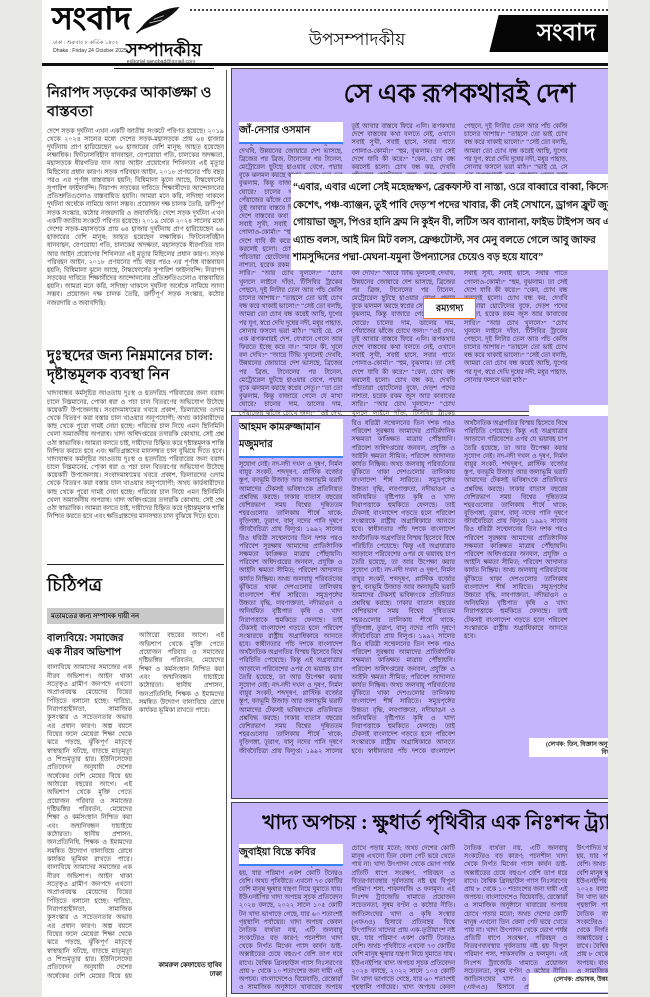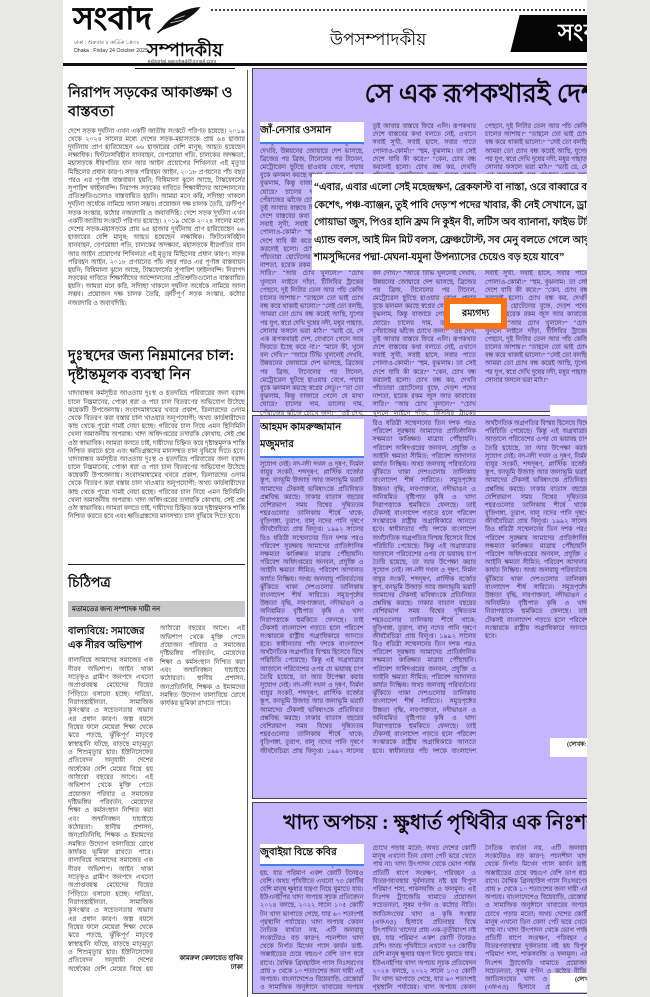--- a/index.html
+++ b/index.html
@@ -1,19 +1,19 @@
 <!DOCTYPE html>
 <html lang="bn"><head>
 <meta charset="utf-8">
 <style>
   * { margin:0; padding:0; box-sizing:border-box; }
   html,body { background:#e8e8e4; }
   body { font-family:"Liberation Serif", serif; }
   .page {
-    position:relative; width:524px; height:997px; margin:0 auto;
+    position:relative; width:566px; height:997px; margin:0 auto;
     background:#fefefe; color:#1a1a1a; overflow:hidden;
   }
   
   .dotted-top { position:absolute; left:148px; top:9px; width:498px; border-top:2px dotted #444; }
   .masthead { position:absolute; left:10px; top:3px; }
   .logo-row { display:flex; align-items:flex-start; gap:4px; }
   .logo-text { font-size:31px; font-weight:bold; letter-spacing:1px; line-height:1.05; color:#0a0a0a;
                text-shadow:0.6px 0 #0a0a0a; }
   .quill { width:46px; height:30px; margin-top:2px; }
   .dateline { position:absolute; left:11px; top:39px; font-size:5.2px; line-height:1.5; color:#333;
@@ -30,21 +30,21 @@
   .page-num { position:absolute; left:608px; top:13px; font-size:30px; font-weight:bold; color:#0a0a0a; }
   .rule-thick { position:absolute; left:0; top:63px; width:650px; height:3px; background:#111; }
   
   .left-col { position:absolute; left:5px; top:74px; width:177px; }
   .ed-title { font-size:14.5px; font-weight:bold; line-height:1.3; color:#0a0a0a;margin-top:9px; }
   .ed-body { margin-top:6px; font-size:6.4px; line-height:1.28; text-align:justify; color:#2d2d2d; overflow:hidden; }
   .ed-body.h1 { height:203px; }
   .ed-body.h2 { height:160px; margin-bottom:0; }
   .ed2 { margin-top:16px; }
   .letters { margin-top:15px; border-top:1.5px solid #222; padding-top:6px; }
-  .letters-title { font-size:14px; font-weight:bold; color:#0a0a0a; margin-bottom:6px; }
+  .letters-title { font-size:18px; font-weight:bold; color:#0a0a0a; margin-bottom:6px; }
   .disclaimer { background:#c9c9c9; color:#1a1a1a; font-size:6.8px; font-weight:bold; padding:2px 4px; margin-bottom:7px;
                 font-family:"Liberation Sans", sans-serif; }
   .letter-cols { position:relative; column-count:2; column-gap:7px; column-fill:auto; height:352px; overflow:hidden; }
   .letter-title { font-size:10px; font-weight:bold; line-height:1.35; margin-bottom:5px; color:#0a0a0a; }
   .letter-body { font-size:6.4px; line-height:1.3; text-align:justify; color:#2d2d2d; }
   .letter-sign { position:absolute; right:2px; bottom:4px; background:#fefefe; text-align:right;
                  font-size:6.6px; font-weight:bold; line-height:1.5; padding:2px 0 0 6px; color:#111; }
   
   .v-divider { position:absolute; left:184px; top:70px; width:1px; height:927px; background:#555; }
   .main-col { position:absolute; left:189px; top:68px; width:457px; }
@@ -58,21 +58,21 @@
   .h-a3 { font-size:20px; margin:1px 0 4px; }
   .body-wrap { position:relative; overflow:hidden; }
   .bw1 { height:296px; } .bw2 { height:340px; } .bw3 { height:150px; }
   .cols4 { column-count:4; column-gap:9px; column-fill:auto; height:100%;
            font-size:6.4px; line-height:1.28; text-align:justify; color:#2d2d2d; }
   .byline { position:absolute; left:0; top:0; width:104px; background:#fefefe; padding-bottom:3px;
             border-bottom:2px solid #3b82f6; font-size:10px; font-weight:bold; color:#0a0a0a; }
   .pullquote { position:absolute; background:#fefefe; font-weight:bold; color:#111; }
   .pq1 { left:52px; top:52px; width:350px; font-size:10px; line-height:1.75; padding:4px 2px; }
   .pq2 { left:102px; top:93px; width:252px; font-size:9.3px; line-height:1.6; padding:4px 2px; }
-  .genre-label { position:absolute; left:184px; top:176px; border:6px solid #f97316; background:#fefefe;
+  .genre-label { position:absolute; left:184px; top:176px; border:1px solid #f97316; background:#fefefe;
                  padding:2px 12px; font-size:9.5px; font-weight:bold; color:#0a0a0a; }
   .attrib { position:absolute; right:1px; bottom:2px; width:150px; background:#fefefe; text-align:right;
             font-size:6.2px; font-weight:bold; line-height:1.4; color:#222; padding:2px 0 0 4px; }
 </style>
 </head>
 <body>
 
 <div class="page">
 
   <div class="dotted-top"></div>

